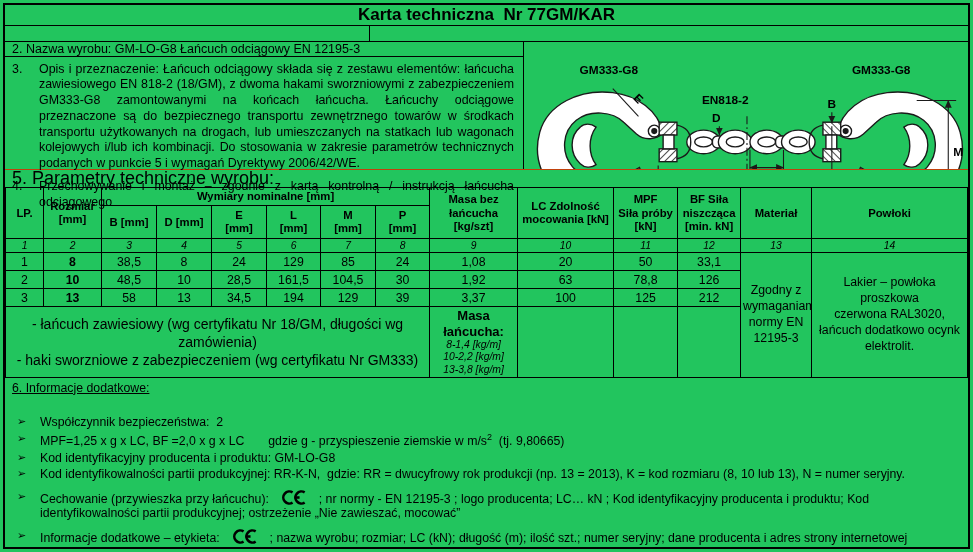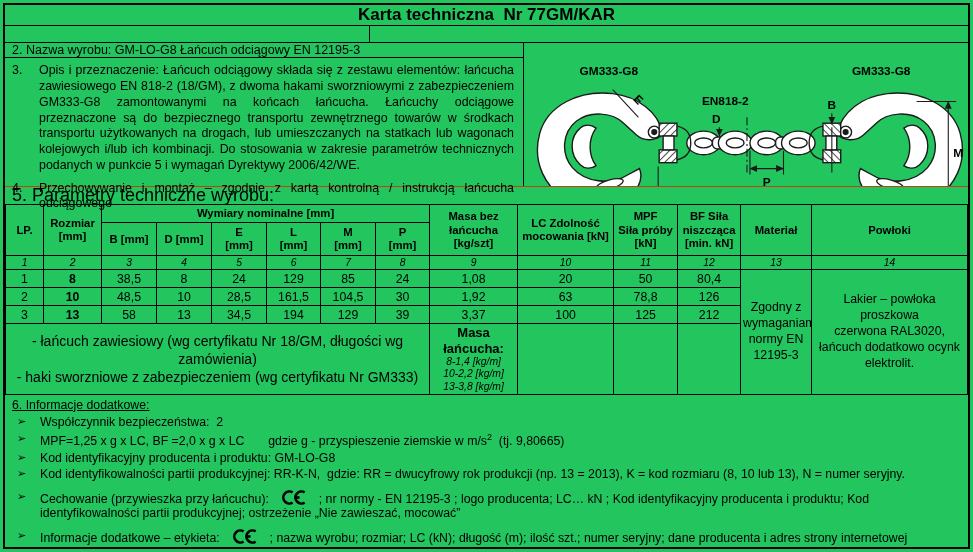--- a/index.html
+++ b/index.html
@@ -32,21 +32,21 @@
   tr.numr{height:14px;} tr.numr td{font-style:italic;font-size:10.3px;border-top:1px solid #000;}
   tr.dr{height:18px;} tr.dr td{font-size:12.3px;}
   tr.dr td.b{font-weight:bold;}
   tr.noter{height:41px;}
   td.note-cell{font-size:14px;line-height:1.3;}
   td.mass-cell{font-size:10.4px;line-height:1.18;padding:1px 2px;}
   td.mass-cell .mh{font-weight:bold;font-size:13px;}
   td.mass-cell .mv{white-space:pre-line;font-style:italic;}
   td.span-cell{font-size:11.2px;line-height:1.3;white-space:pre-line;}
   .sec6{flex:1;padding:3px 8px 0 7px;font-size:12.3px;line-height:1.18;}
-  .sec6-heading{text-decoration:underline;margin-bottom:3px;}
+  .sec6-heading{text-decoration:underline;margin-bottom:20px;}
   .li{display:flex;margin-bottom:2px;padding-left:5px;}
   .li .blt{width:23px;flex:none;font-size:11px;}
   .li .txt{flex:1;white-space:pre-wrap;}
   .li.gap{margin-top:8px;}
   sup{font-size:9px;}
   .ce{display:inline-block;vertical-align:-2px;margin:0 8px;}
 </style>
 </head>
 <body>
 
@@ -241,21 +241,21 @@
         <td class="b">8</td>
         <td>38,5</td>
         <td>8</td>
         <td>24</td>
         <td>129</td>
         <td>85</td>
         <td>24</td>
         <td>1,08</td>
         <td>20</td>
         <td>50</td>
-        <td>80,4</td>
+        <td>33,1</td>
         <td rowspan="4" class="span-cell">Zgodny z
 wymaganiami
 normy EN
 12195-3</td>
         <td rowspan="4" class="span-cell">Lakier – powłoka proszkowa
 czerwona RAL3020,
 łańcuch dodatkowo ocynk
 elektrolit.</td>
       </tr>
       <tr class="dr">

